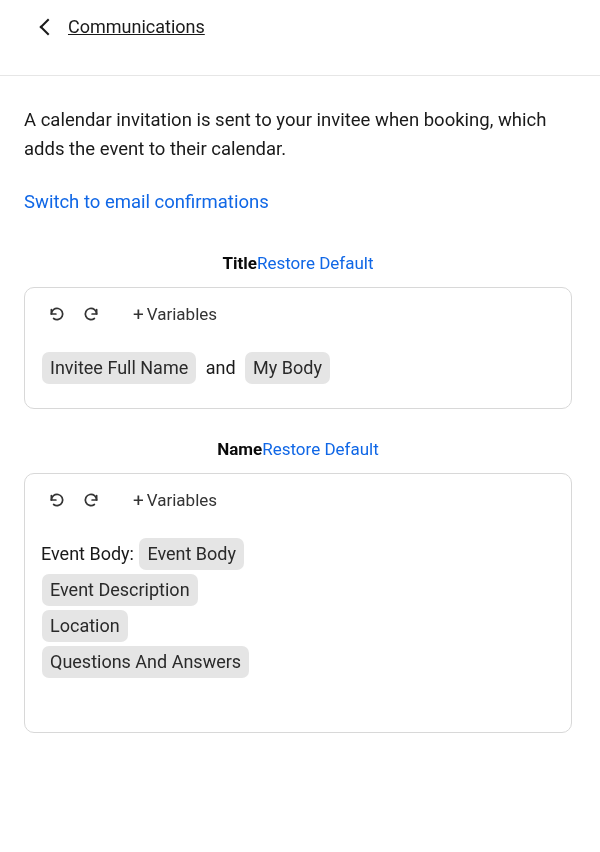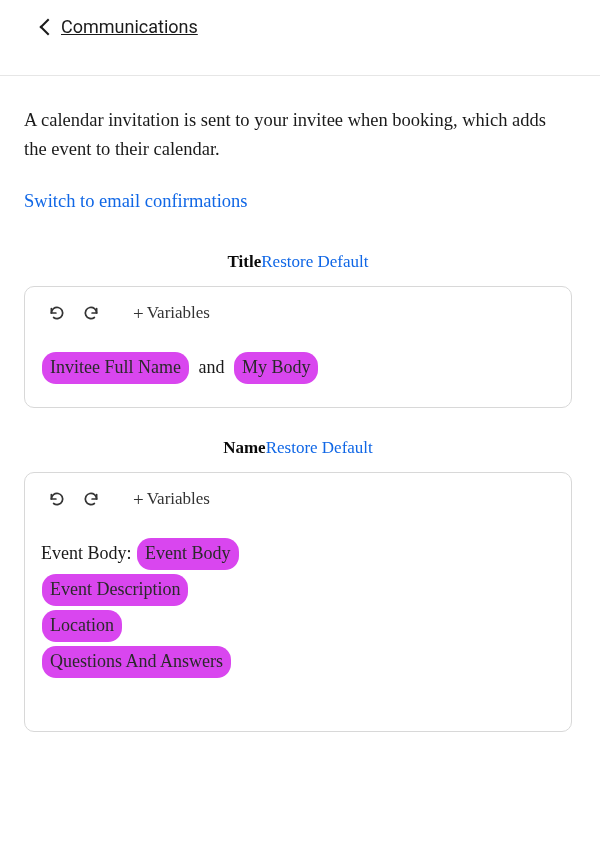--- a/index.html
+++ b/index.html
@@ -10,21 +10,21 @@
     width: 600px;
     height: 852px;
     overflow: hidden;
   }
   .header {
     padding: 16px 30px 20px 30px;
   }
   .breadcrumb {
     display: flex;
     align-items: center;
-    gap: 7px;
+    gap: 14px;
     margin-bottom: 18px;
     padding-left: 12px;
   }
   .breadcrumb .chev {
     width: 12px;
     height: 12px;
     border-left: 2.5px solid #1a1a1a;
     border-bottom: 2.5px solid #1a1a1a;
     transform: rotate(45deg);
     cursor: pointer;
@@ -40,21 +40,20 @@
     font-weight: 800;
     color: #0a0a0a;
   }
   .divider {
     width: 100%;
     height: 1px;
     background: #e6e6e6;
   }
   .content {
     padding: 30px 28px 0 24px;
-    font-family: Liberation Serif, serif;
   }
   .description {
     font-size: 18.5px;
     line-height: 1.55;
     color: #1a1a1a;
     margin-bottom: 28px;
   }
   .switch-link {
     color: #1067e6;
     font-size: 18.5px;
@@ -111,22 +110,22 @@
     font-size: 17px;
     color: #333;
   }
   .plus-glyph { font-size: 19px; line-height: 1; position: relative; }
   .editor-content {
     font-size: 18px;
     line-height: 2.0;
     color: #1a1a1a;
   }
   .chip {
-    background: #d946ef;
-    border-radius: 14px;
+    background: #e5e5e5;
+    border-radius: 7px;
     padding: 2px 8px 3px 8px;
     display: inline-block;
     margin: 1px 1px;
     color: #2a2a2a;
     font-size: 18px;
     line-height: 1.5;
   }
   .and-text { margin: 0 4px; }
 </style>
 </head>

